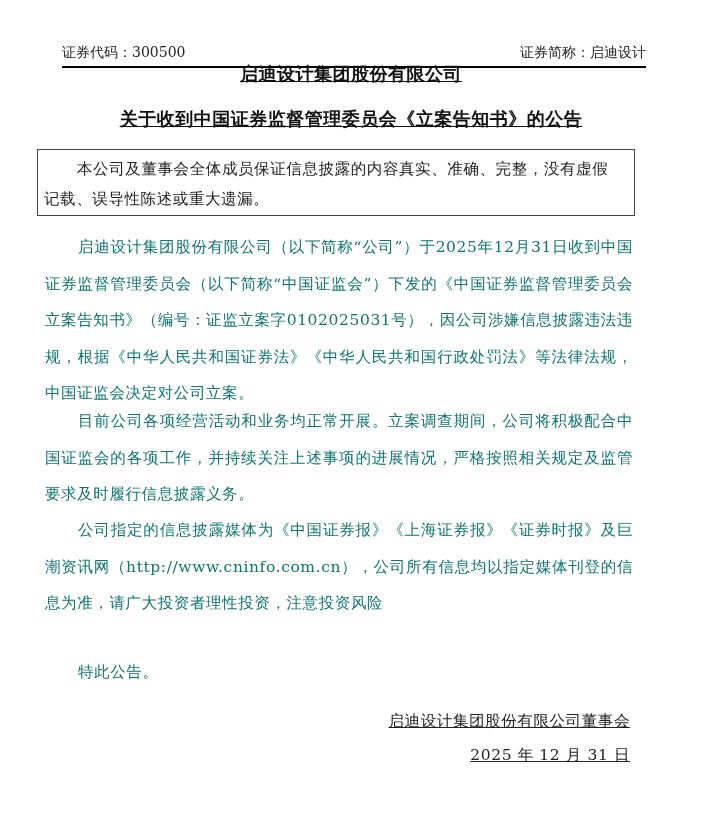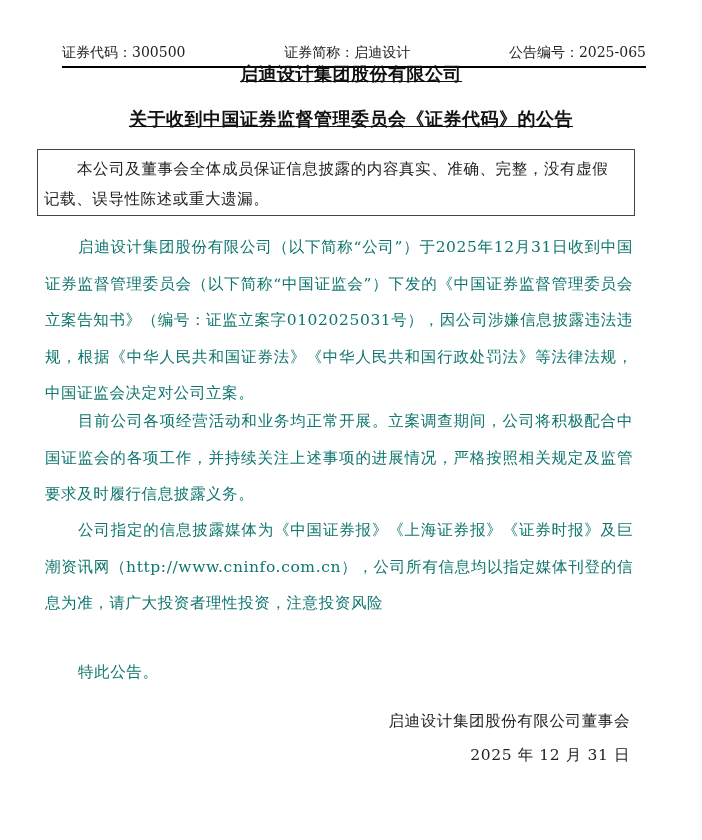--- a/index.html
+++ b/index.html
@@ -76,35 +76,35 @@
     .p3 { top: 512px; }
     .p4 { top: 654px; }
     .signature {
       position: absolute;
       right: 72px;
       text-align: left;
       font-size: 15.5px;
       color: #222;
       letter-spacing: 0.6px;
       white-space: nowrap;
+      text-decoration: underline;
     }
     .sig-name { top: 711px; }
     .sig-date { top: 745px; }
   </style>
 </head>
 <body>
 
 <div class="header">
   <span>证券代码：300500</span>
   <span>证券简称：启迪设计</span>
-  <span>公告编号：2025-065</span>
 </div>
 
 <div class="title t1">启迪设计集团股份有限公司</div>
-<div class="title t2">关于收到中国证券监督管理委员会《证券代码》的公告</div>
+<div class="title t2">关于收到中国证券监督管理委员会《立案告知书》的公告</div>
 
 <div class="notice-box">
   <span>本公司及董事会全体成员保证信息披露的内容真实、准确、完整，没有虚假记载、误导性陈述或重大遗漏。</span>
 </div>
 
 <div class="para p1">启迪设计集团股份有限公司（以下简称“公司”）于2025年12月31日收到中国证券监督管理委员会（以下简称“中国证监会”）下发的《中国证券监督管理委员会立案告知书》（编号：证监立案字0102025031号），因公司涉嫌信息披露违法违规，根据《中华人民共和国证券法》《中华人民共和国行政处罚法》等法律法规，中国证监会决定对公司立案。</div>
 <div class="para p2">目前公司各项经营活动和业务均正常开展。立案调查期间，公司将积极配合中国证监会的各项工作，并持续关注上述事项的进展情况，严格按照相关规定及监管要求及时履行信息披露义务。</div>
 <div class="para p3">公司指定的信息披露媒体为《中国证券报》《上海证券报》《证券时报》及巨潮资讯网（http://www.cninfo.com.cn），公司所有信息均以指定媒体刊登的信息为准，请广大投资者理性投资，注意投资风险</div>
 <div class="para p4">特此公告。</div>
 

